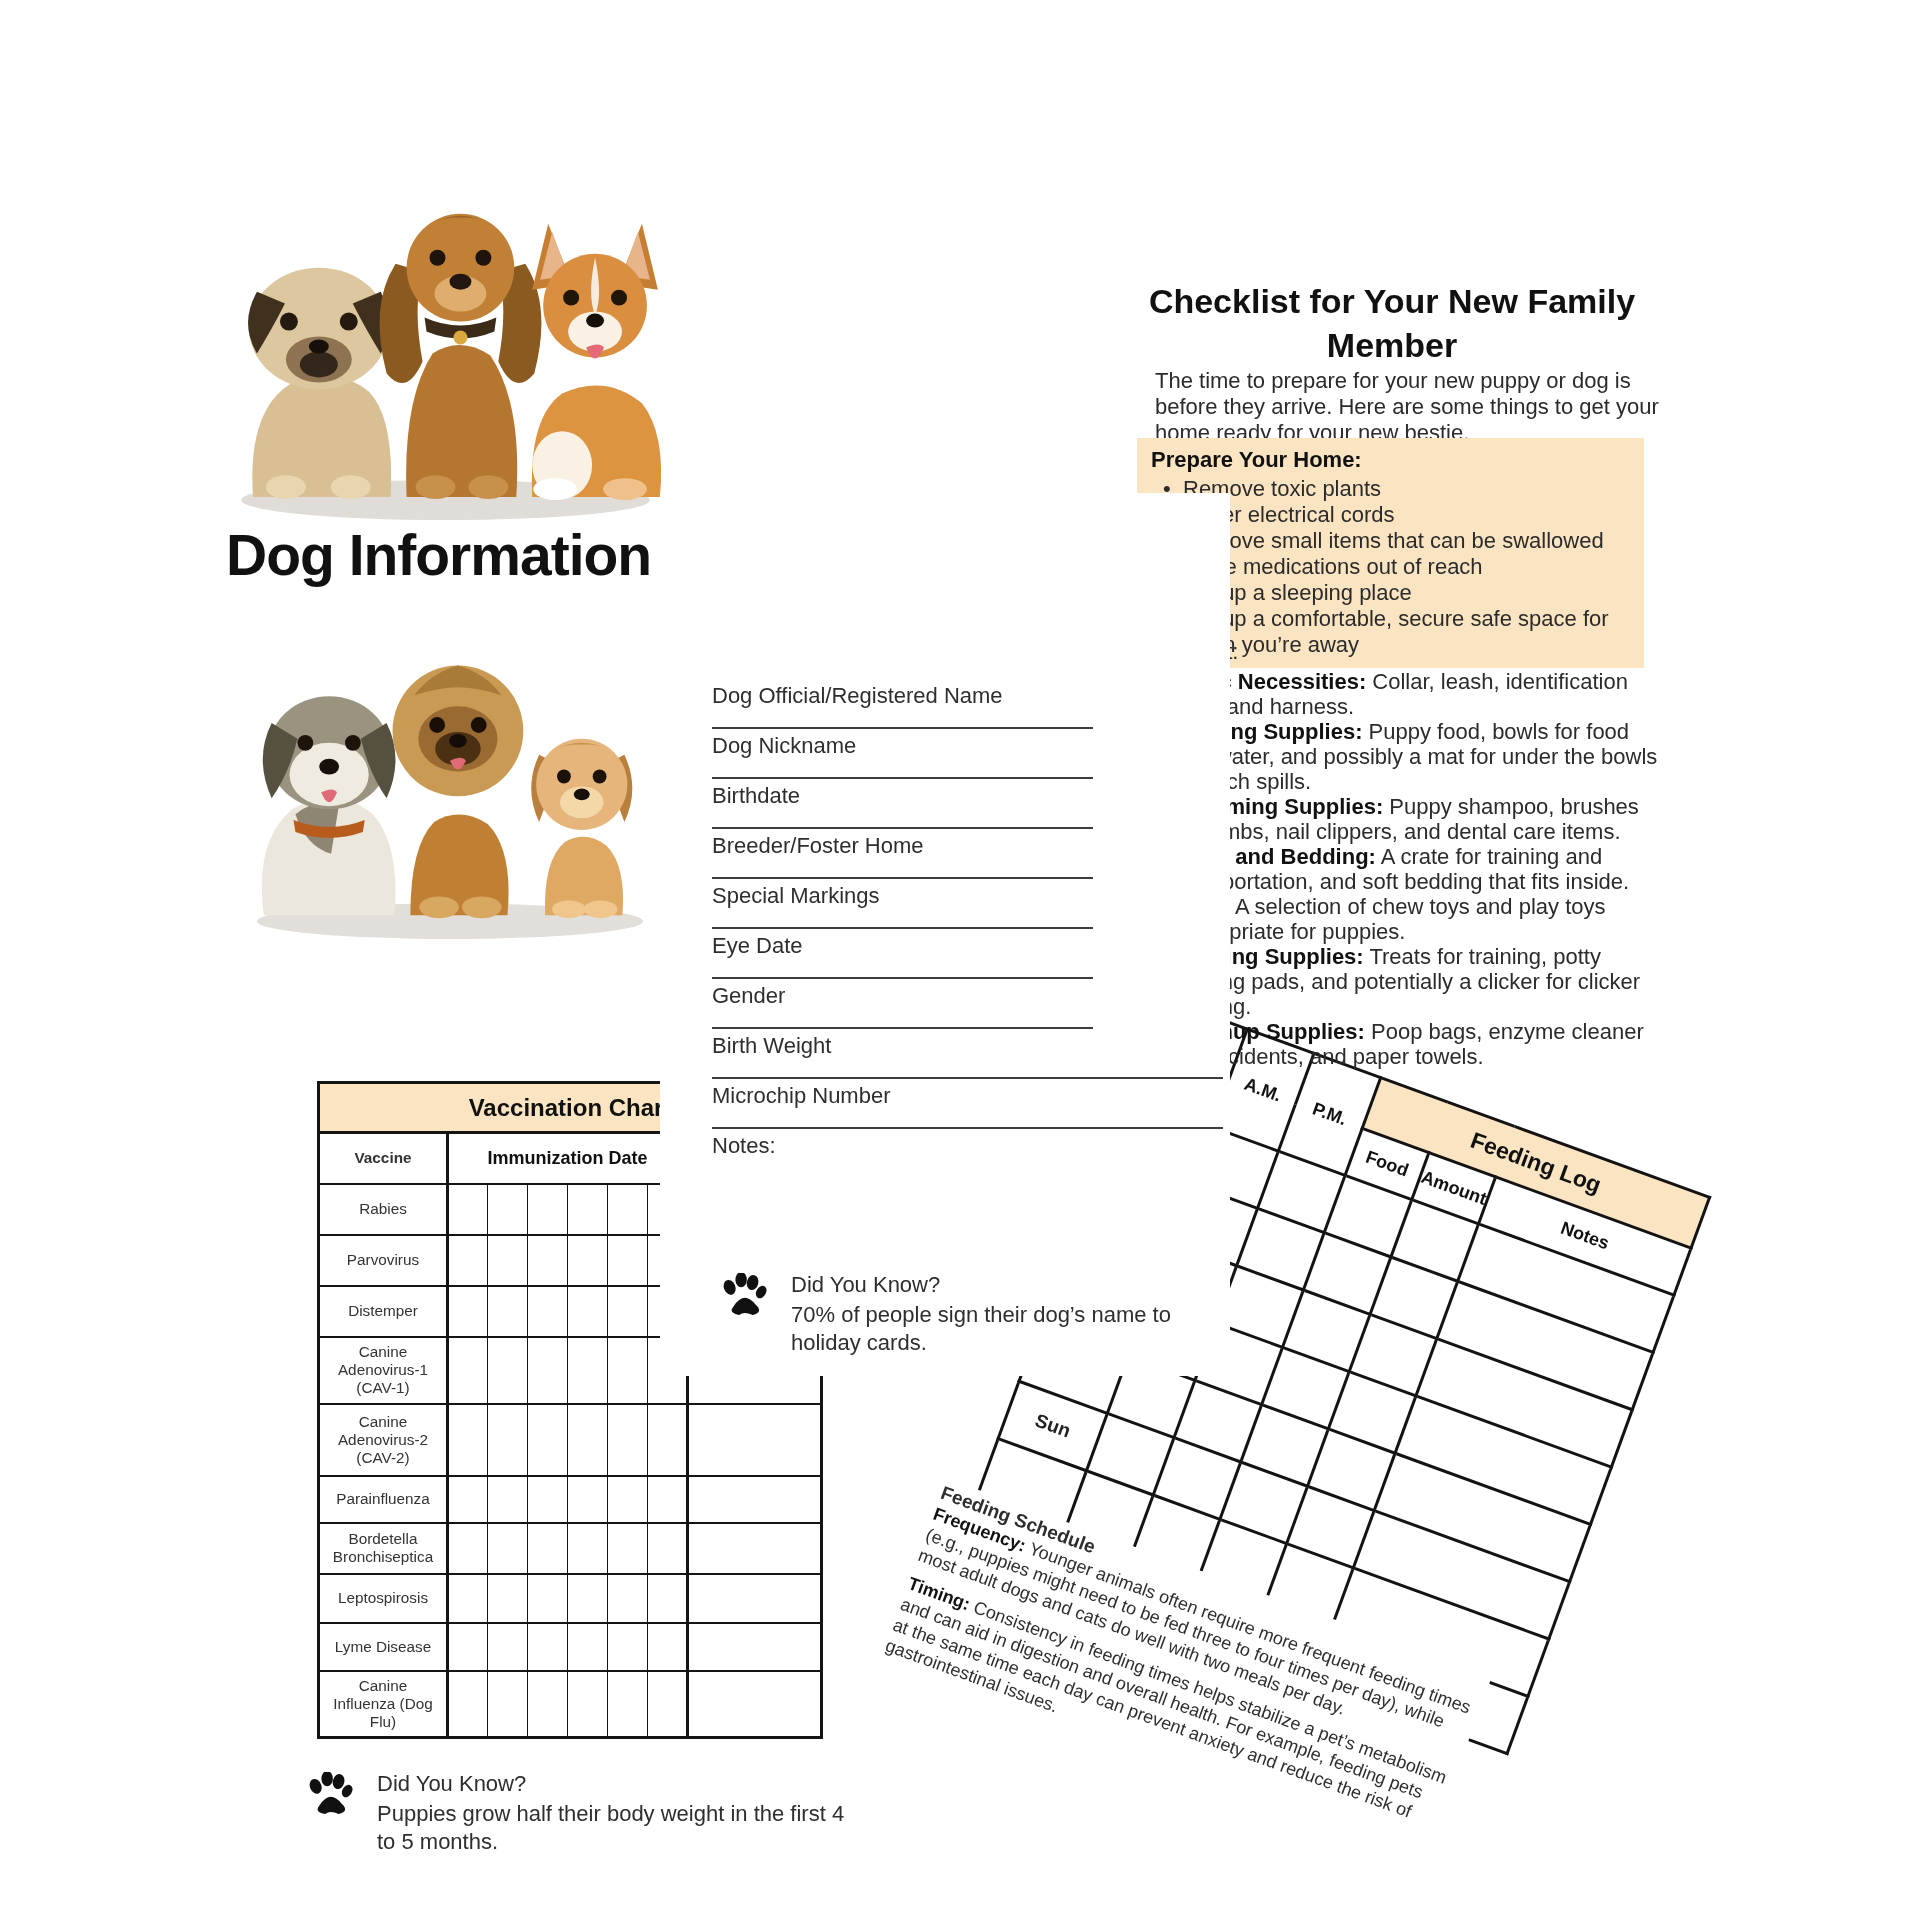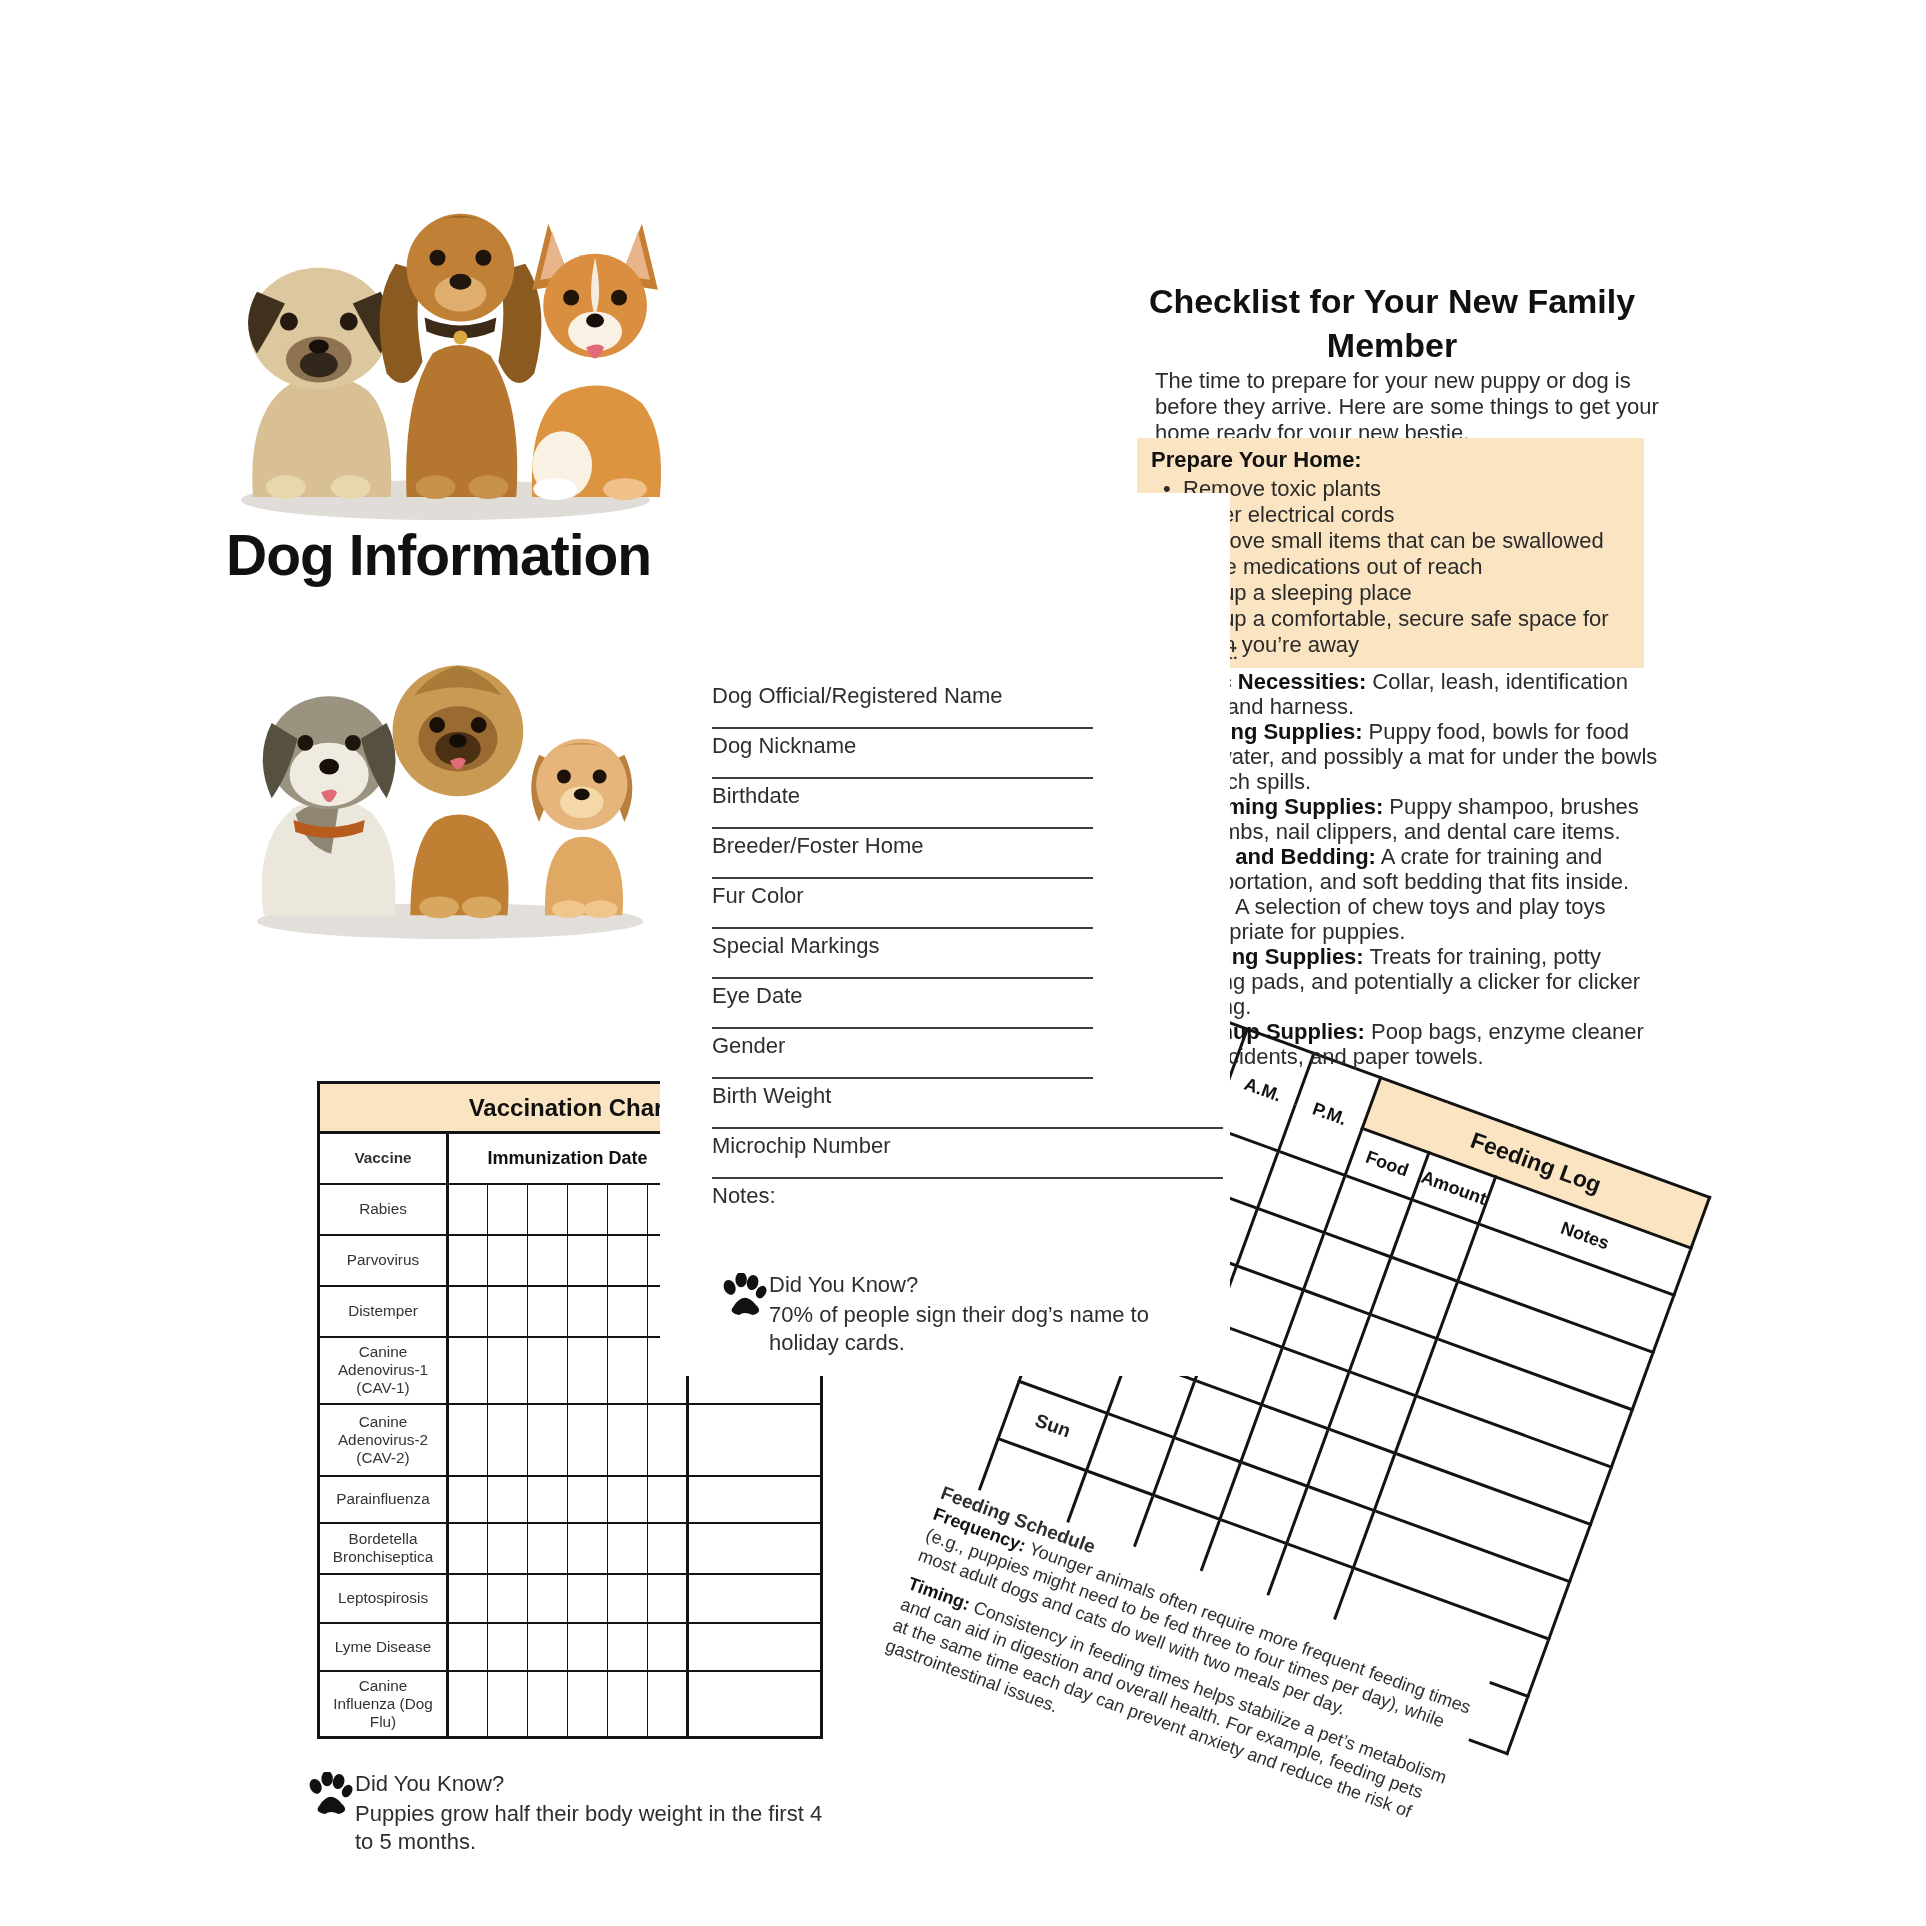--- a/index.html
+++ b/index.html
@@ -17,21 +17,21 @@
            border:3px solid #141414}
   .vt td,.vt th{border:1px solid #141414;padding:0;vertical-align:middle}
   .vt tr{border-top:2px solid #141414;border-bottom:2px solid #141414}
   .vt .title-cell{background:#FAE4C1;border-bottom:3px solid #141414;font-weight:bold;
                   font-size:24px;text-align:center;color:#111}
   .vt th{font-size:18px;font-weight:bold;text-align:center;color:#111}
   .vt .lab{border-right:3px solid #141414;font-size:15.3px;text-align:center;
            padding:2px 6px;color:#333}
   .vt .wide{border-left:3px solid #141414}
 
-  .dyk{display:flex;align-items:flex-start;gap:2px}
+  .dyk{display:flex;align-items:flex-start;gap:24px}
   .dyk .txt{font-size:22px;line-height:28px;color:#2e2e2e}
   .dyk .h{margin-bottom:2px}
   .paw{width:46px;height:42px;flex:0 0 auto;margin-top:2px}
   .paw ellipse,.paw path{fill:#111}
 
   #vacc-dyk{left:307px;top:1770px;width:554px;z-index:10}
   #vacc-dyk .txt{width:481px}
 
   
   #feedwrap{left:1158px;top:995px;transform:rotate(20deg);transform-origin:0 0;z-index:5}
@@ -396,21 +396,20 @@
     <div>Puppies grow half their body weight in the first 4 to 5 months.</div>
   </div>
 </div>
 
 <div class="abs" id="formpage">
   <div class="abs" id="fields">
     <div class="field"><span>Dog Official/Registered Name</span></div>
     <div class="field"><span>Dog Nickname</span></div>
     <div class="field"><span>Birthdate</span></div>
     <div class="field"><span>Breeder/Foster Home</span></div>
-    <div class="field"><span>Fur Color</span></div>
     <div class="field"><span>Special Markings</span></div>
     <div class="field"><span>Eye Date</span></div>
     <div class="field"><span>Gender</span></div>
     <div class="field wide"><span>Birth Weight</span></div>
     <div class="field wide"><span>Microchip Number</span></div>
     <div class="field plain"><span>Notes:</span></div>
   </div>
   <div class="abs dyk" id="form-dyk">
     <svg class="paw" viewBox="0 0 48 44">
       <ellipse cx="9" cy="15" rx="6" ry="8" transform="rotate(-22 9 15)"></ellipse>

